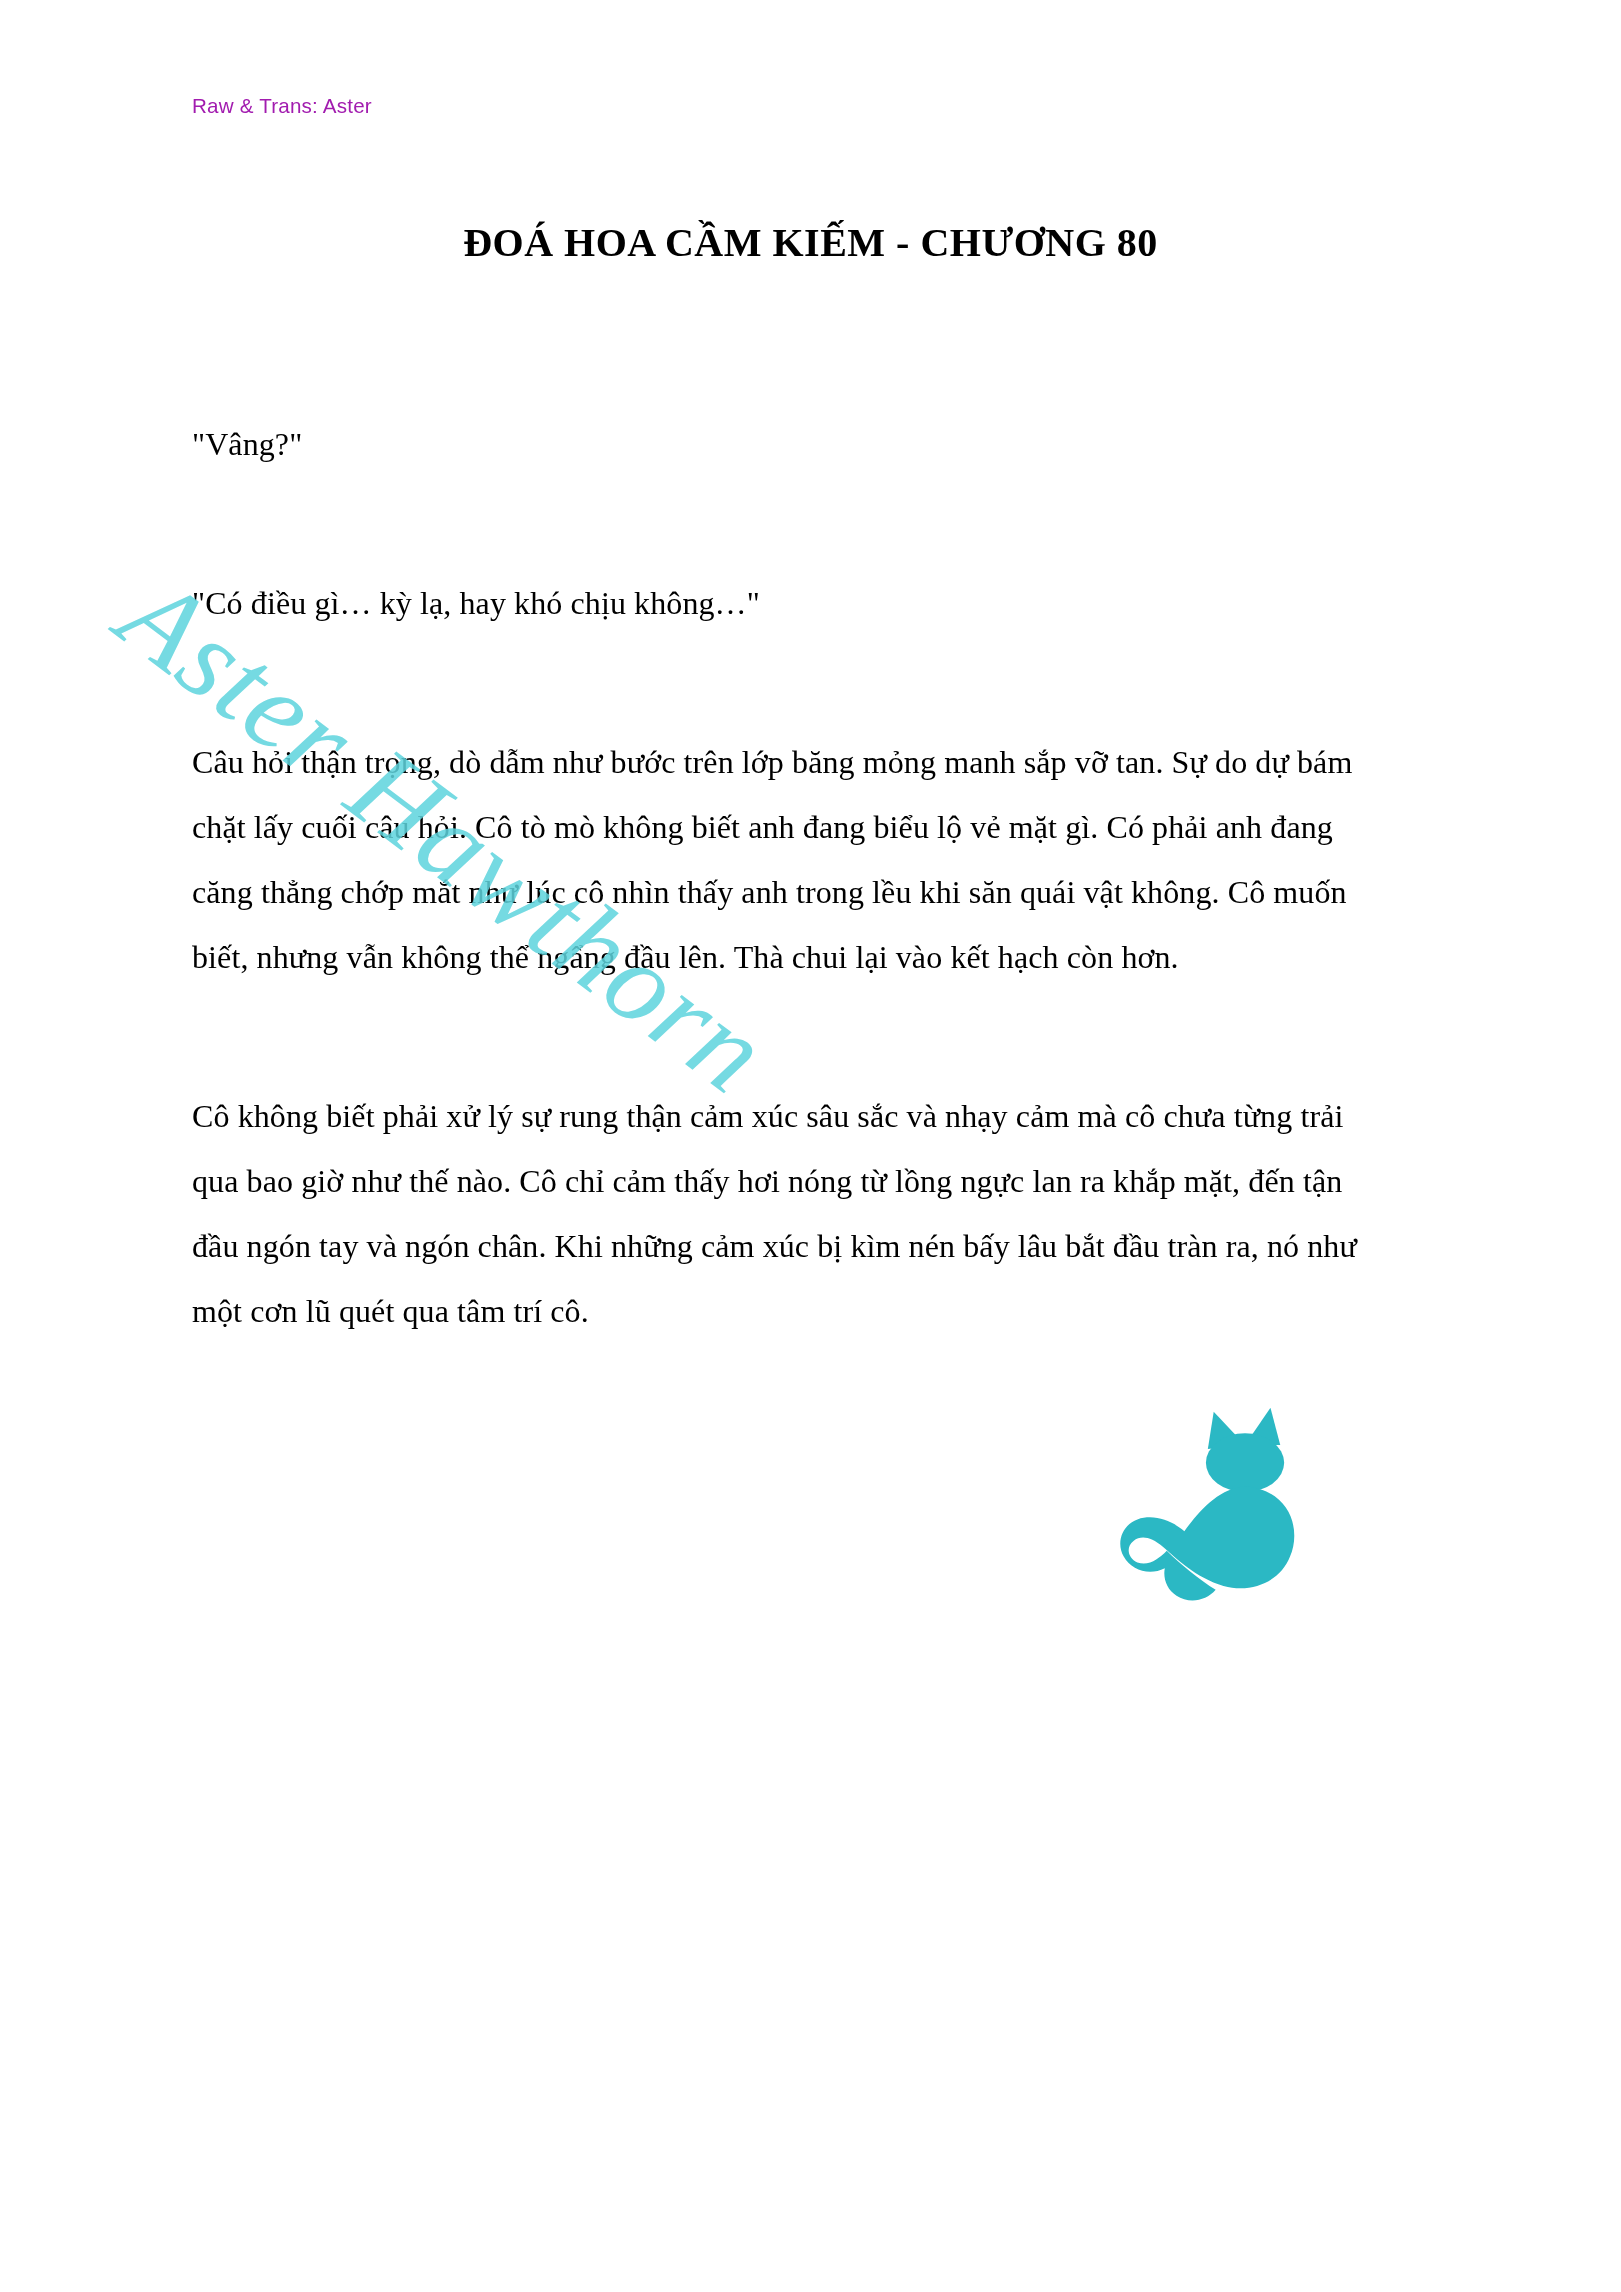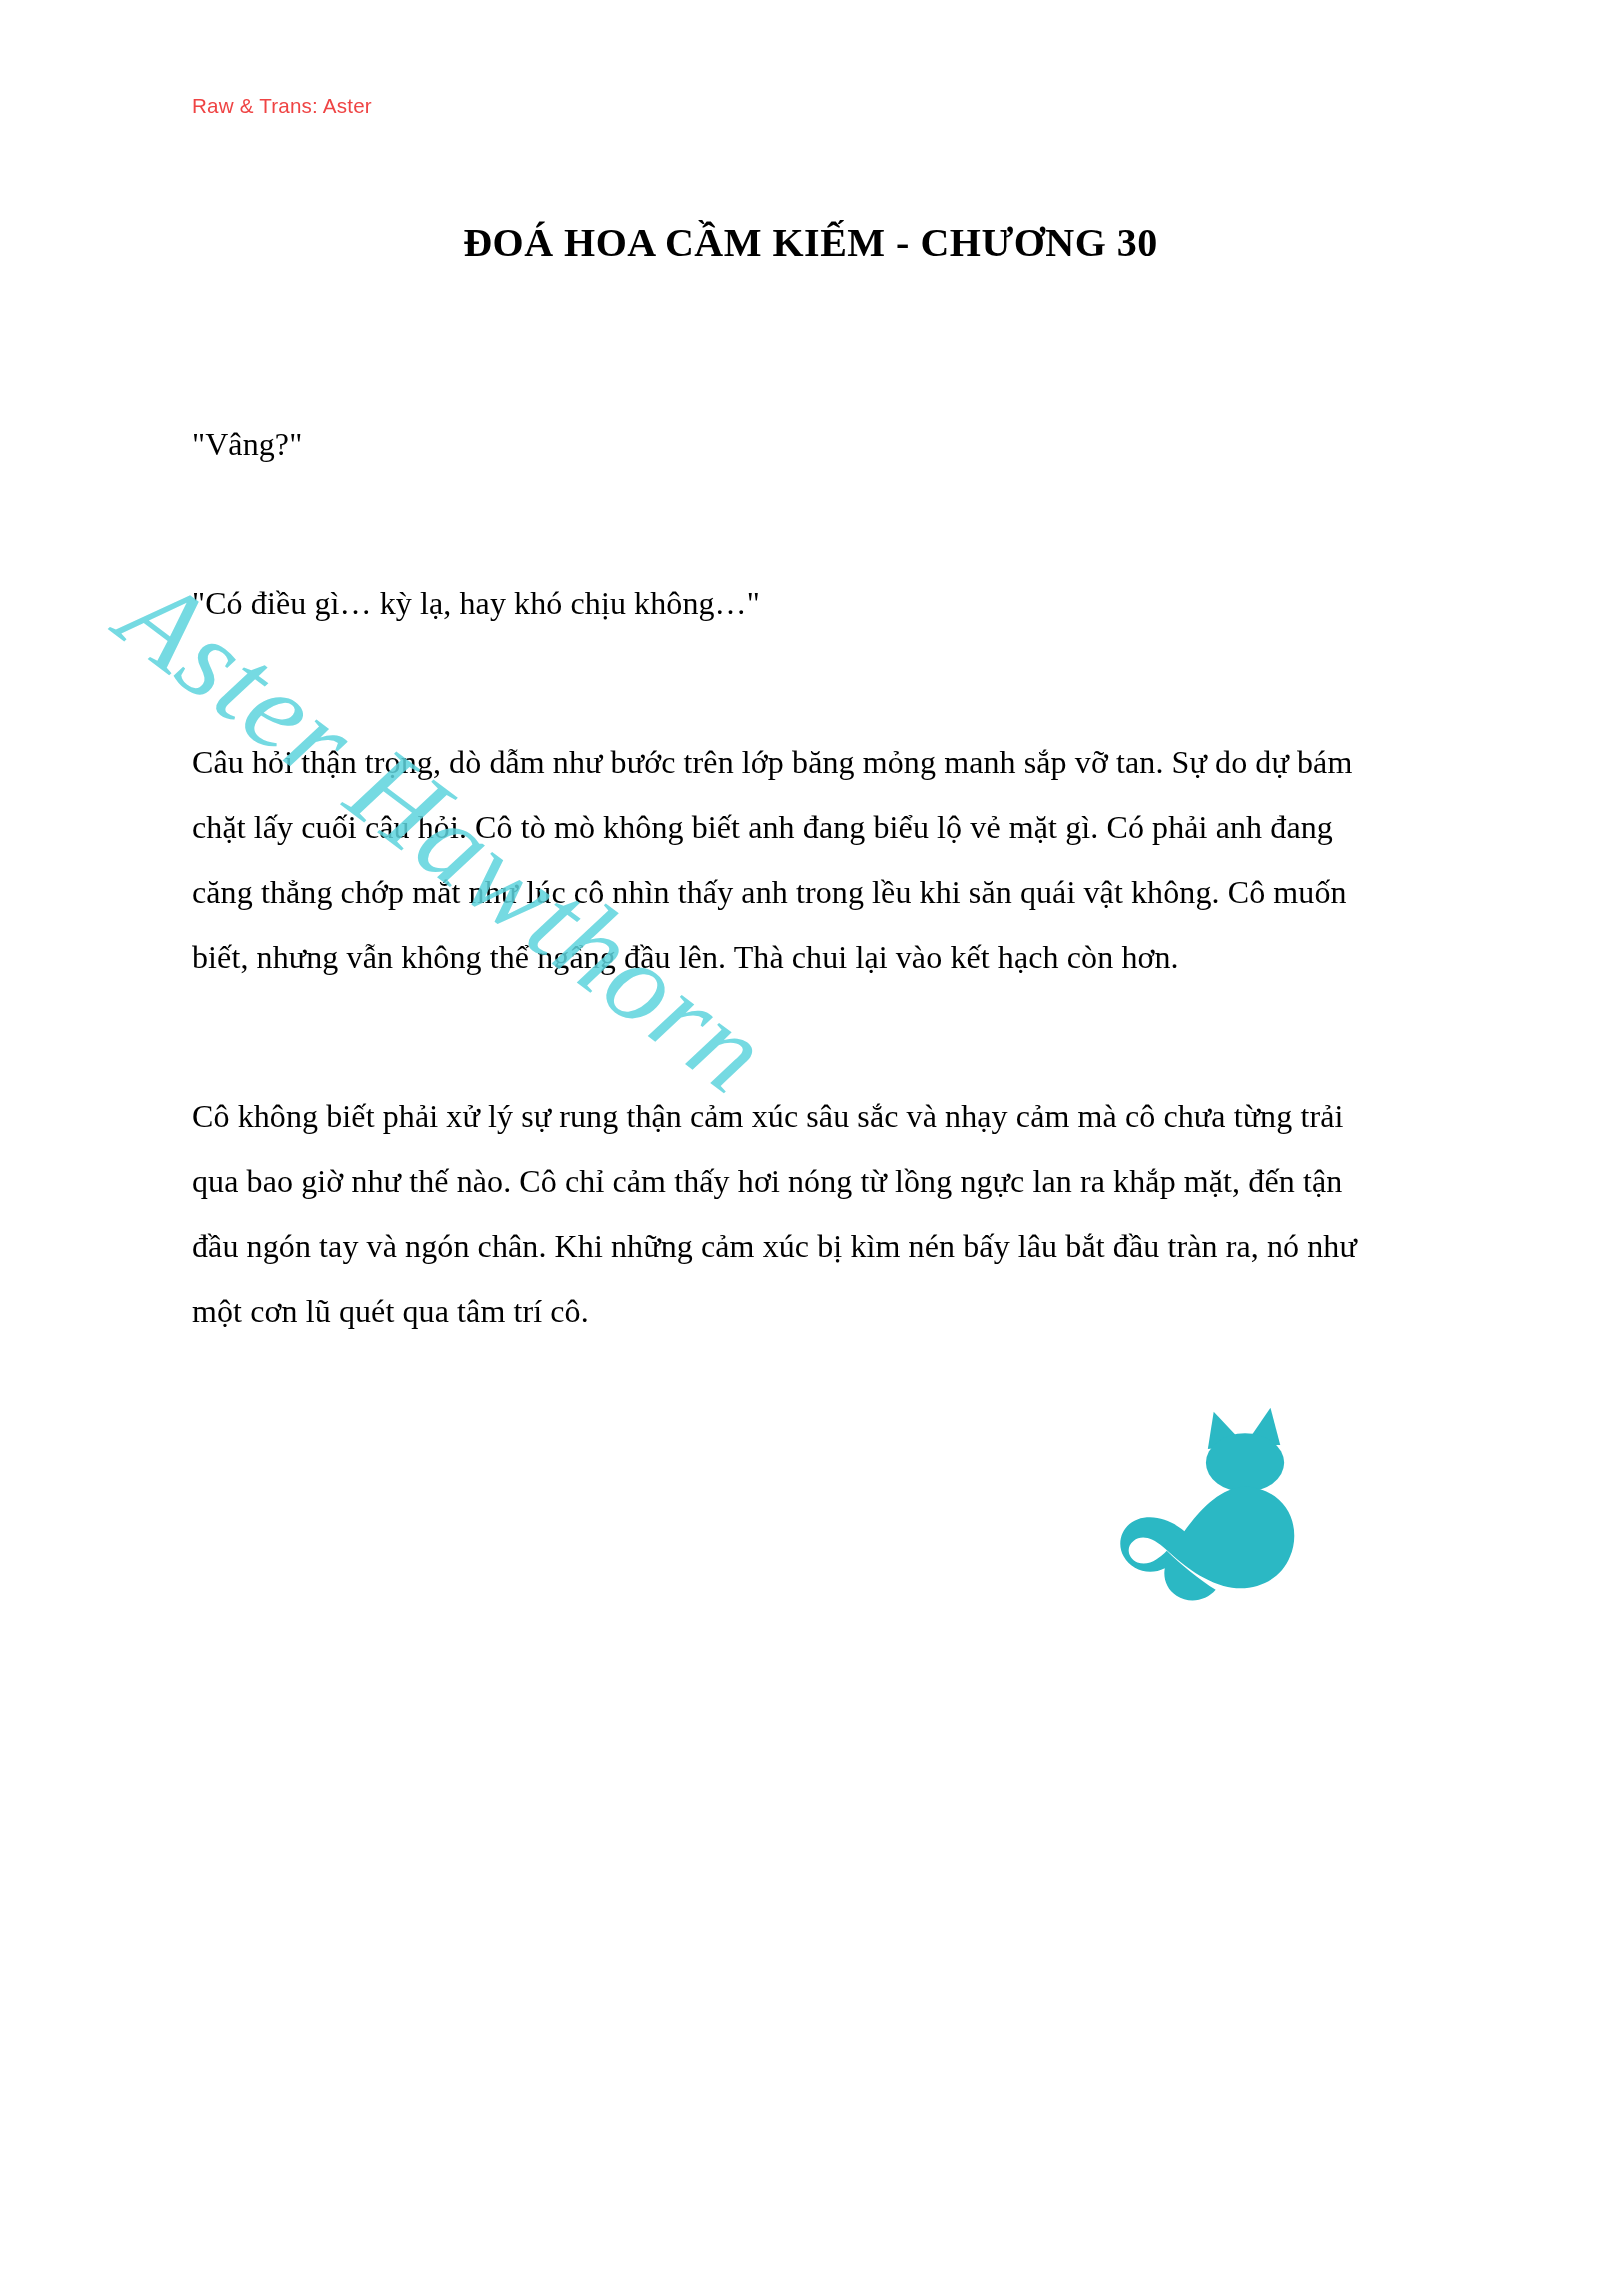--- a/index.html
+++ b/index.html
@@ -18,21 +18,21 @@
     background: #ffffff;
     overflow: hidden;
     box-sizing: border-box;
   }
   .header-note {
     position: absolute;
     left: 192px;
     top: 94px;
     font-family: "Liberation Sans", sans-serif;
     font-size: 20.6px;
-    color: #ef4444;
+    color: #a21caf;
     letter-spacing: 0.2px;
     white-space: nowrap;
   }
   .doc-title {
     position: absolute;
     left: 0;
     right: 0;
     top: 192px;
     text-align: center;
     font-family: "Liberation Serif", serif;
@@ -84,21 +84,21 @@
   }
   .watermark-cat svg { display: block; width: 100%; height: 100%; }
 </style>
 </head>
 <body>
 
 <div class="page">
 
   <div class="header-note">Raw &amp; Trans: Aster</div>
 
-  <h1 class="doc-title">ĐOÁ HOA CẦM KIẾM - CHƯƠNG 30</h1>
+  <h1 class="doc-title">ĐOÁ HOA CẦM KIẾM - CHƯƠNG 80</h1>
 
   <div class="body-area">
     <p class="para gap-big">"Vâng?"</p>
     <p class="para gap-big">"Có điều gì… kỳ lạ, hay khó chịu không…"</p>
     <p class="para gap-big">Câu hỏi thận trọng, dò dẫm như bước trên lớp băng mỏng manh sắp vỡ tan. Sự do dự bám chặt lấy cuối câu hỏi. Cô tò mò không biết anh đang biểu lộ vẻ mặt gì. Có phải anh đang căng thẳng chớp mắt như lúc cô nhìn thấy anh trong lều khi săn quái vật không. Cô muốn biết, nhưng vẫn không thể ngẩng đầu lên. Thà chui lại vào kết hạch còn hơn.</p>
     <p class="para">Cô không biết phải xử lý sự rung thận cảm xúc sâu sắc và nhạy cảm mà cô chưa từng trải qua bao giờ như thế nào. Cô chỉ cảm thấy hơi nóng từ lồng ngực lan ra khắp mặt, đến tận đầu ngón tay và ngón chân. Khi những cảm xúc bị kìm nén bấy lâu bắt đầu tràn ra, nó như một cơn lũ quét qua tâm trí cô.</p>
   </div>
 
   <div class="watermark-text">Aster Hawthorn</div>
 

